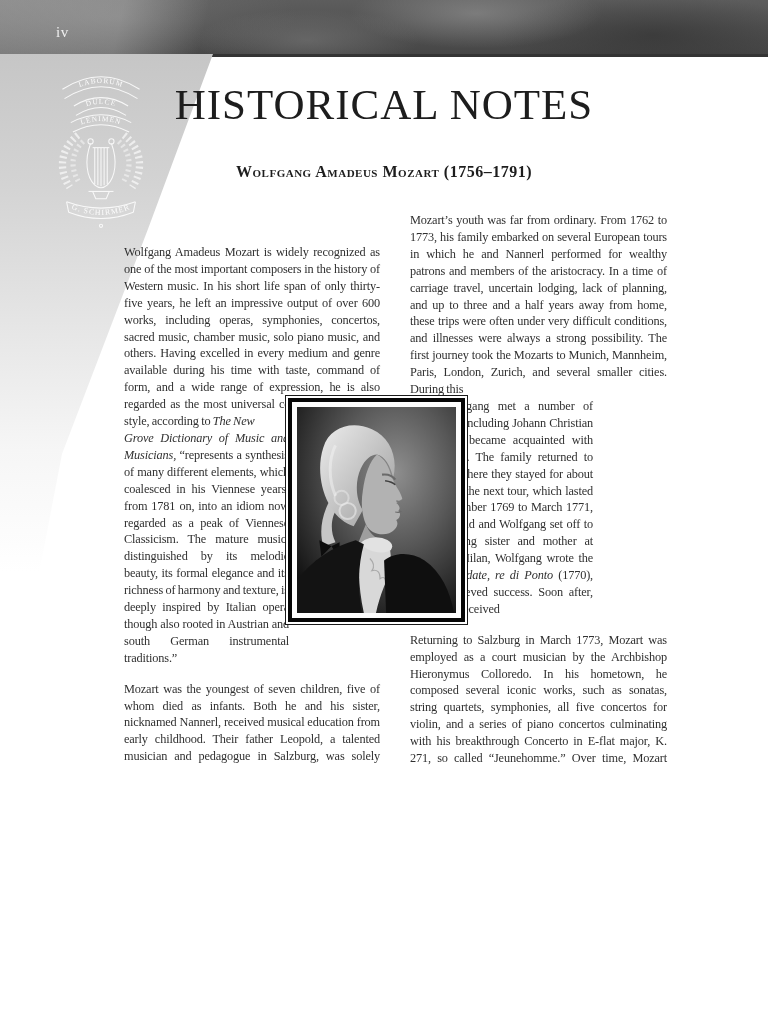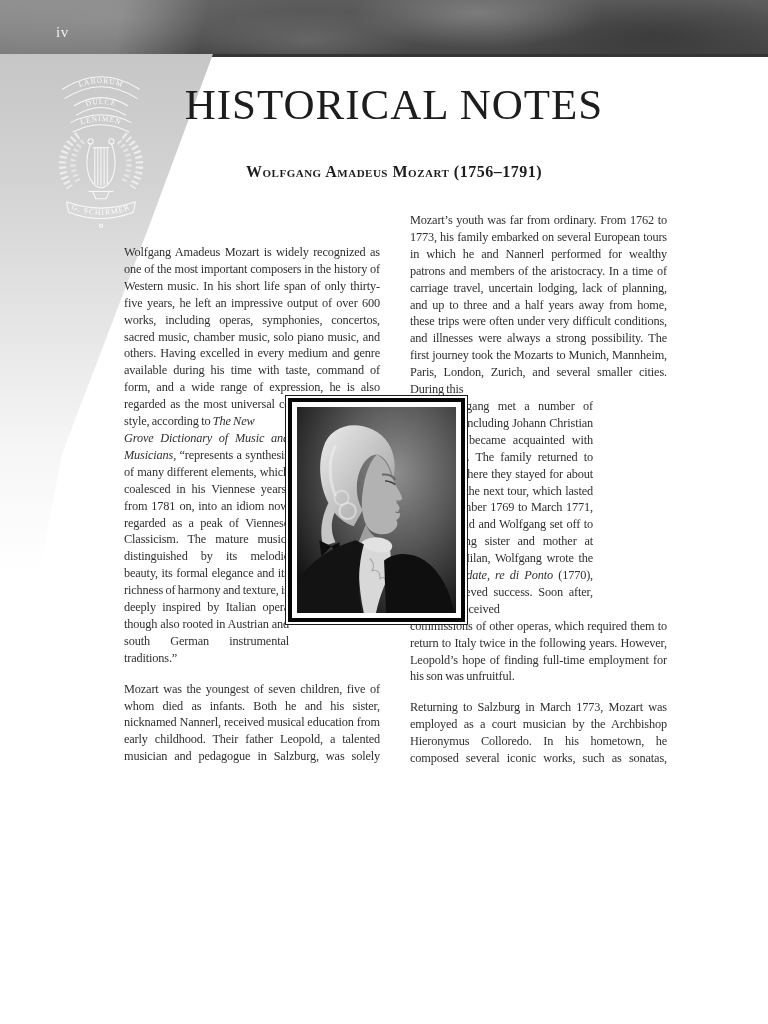--- a/index.html
+++ b/index.html
@@ -27,21 +27,21 @@
   }
   
   .side-wedge{
     position:absolute;left:0;top:54px;width:262px;height:720px;z-index:1;
     background:linear-gradient(to bottom,#c6c6c6 0%,#d3d3d3 18%,#e6e6e6 38%,#f6f6f6 55%,rgba(255,255,255,0) 72%);
     clip-path:polygon(0 0,213px 0,148px 175px,62px 400px,12px 660px,0 660px);
   }
   .emblem-wrap{position:absolute;left:48px;top:58px;width:106px;height:172px;z-index:2;}
   .emblem-wrap svg{width:100%;height:100%;display:block;}
   
-  .header{position:absolute;left:120px;top:82px;width:548px;text-align:center;z-index:4;}
+  .header{position:absolute;left:110px;top:82px;width:548px;text-align:center;z-index:4;}
   .title{
     margin:0;font-size:43px;line-height:46px;font-weight:400;color:#1d1d1d;letter-spacing:1px;
   }
   .subtitle{
     margin:30px 0 0 0;font-size:16px;line-height:28px;font-weight:600;color:#1d1d1d;
     font-variant:small-caps;letter-spacing:.5px;
   }
   
   .col{
     position:absolute;top:212px;font-size:12.3px;line-height:16.9px;text-align:justify;
@@ -124,21 +124,20 @@
 
   <div class="col col-1">
     <p><span>Wolfgang Amadeus Mozart is widely recognized as one of the most important composers in the history of Western music. In his short life span of only thirty-five years, he left an impressive output of over 600 works, including operas, symphonies, concertos, sacred music, chamber music, solo piano music, and others. Having excelled in every medium and genre available during his time with taste, command of form, and a wide range of expression, he is also regarded as the most universal composer of all. His style, according to </span><span class="it">The New</span></p>
     <p class="block-narrow-1"><span class="it">Grove Dictionary of Music and Musicians,</span><span> “represents a synthesis of many different elements, which coalesced in his Viennese years, from 1781 on, into an idiom now regarded as a peak of Viennese Classicism. The mature music, distinguished by its melodic beauty, its formal elegance and its richness of harmony and texture, is deeply inspired by Italian opera though also rooted in Austrian and south German instrumental traditions.”</span></p>
     <p class="para-after">Mozart was the youngest of seven children, five of whom died as infants. Both he and his sister, nicknamed Nannerl, received musical education from early childhood. Their father Leopold, a talented musician and pedagogue in Salzburg, was solely responsible for their education, which included a variety of subjects other than music. Wolfgang’s unusual talent became evident as his progress went far beyond what he was taught. At age five, he was able to read and write music as well as play harpsichord and violin with astonishing ease. He wrote his first symphony at age 8 and his first opera when he was twelve. Perhaps no other composer embodies the ideal of a child prodigy like him.</p>
   </div>
 
   <div class="col col-2">
     <p>Mozart’s youth was far from ordinary. From 1762 to 1773, his family embarked on several European tours in which he and Nannerl performed for wealthy patrons and members of the aristocracy. In a time of carriage travel, uncertain lodging, lack of planning, and up to three and a half years away from home, these trips were often under very difficult conditions, and illnesses were always a strong possibility. The first journey took the Mozarts to Munich, Mannheim, Paris, London, Zurich, and several smaller cities. During this</p>
     <p class="block-narrow-2"><span>time, Wolfgang met a number of musicians, including Johann Christian Bach, and became acquainted with their music. The family returned to Salzburg, where they stayed for about a year. For the next tour, which lasted from December 1769 to March 1771, only Leopold and Wolfgang set off to Italy, leaving sister and mother at home. In Milan, Wolfgang wrote the opera </span><span class="it">Mitridate, re di Ponto</span><span> (1770), which achieved success. Soon after, Wolfgang received</span></p>
-    <p>commissions of other operas, which required them to return to Italy twice in the following years. However, Leopold’s hope of finding full-time employment for his son was unfruitful.</p>
     <p class="para-after">Returning to Salzburg in March 1773, Mozart was employed as a court musician by the Archbishop Hieronymus Colloredo. In his hometown, he composed several iconic works, such as sonatas, string quartets, symphonies, all five concertos for violin, and a series of piano concertos culminating with his breakthrough Concerto in E-flat major, K. 271, so called “Jeunehomme.” Over time, Mozart grew unhappy with his job. Low pay, restrictions imposed by Colloredo who openly preferred Italian musicians, and the general musical life in</p>
   </div>
 
   <div class="portrait-frame">
     <svg viewBox="0 0 157 204" xmlns="http://www.w3.org/2000/svg" preserveAspectRatio="none">
       <defs>
         <radialGradient id="pbg" cx="62%" cy="32%" r="80%">
           <stop offset="0%" stop-color="#8e8e8e"></stop>
           <stop offset="45%" stop-color="#585858"></stop>
           <stop offset="100%" stop-color="#101010"></stop>

